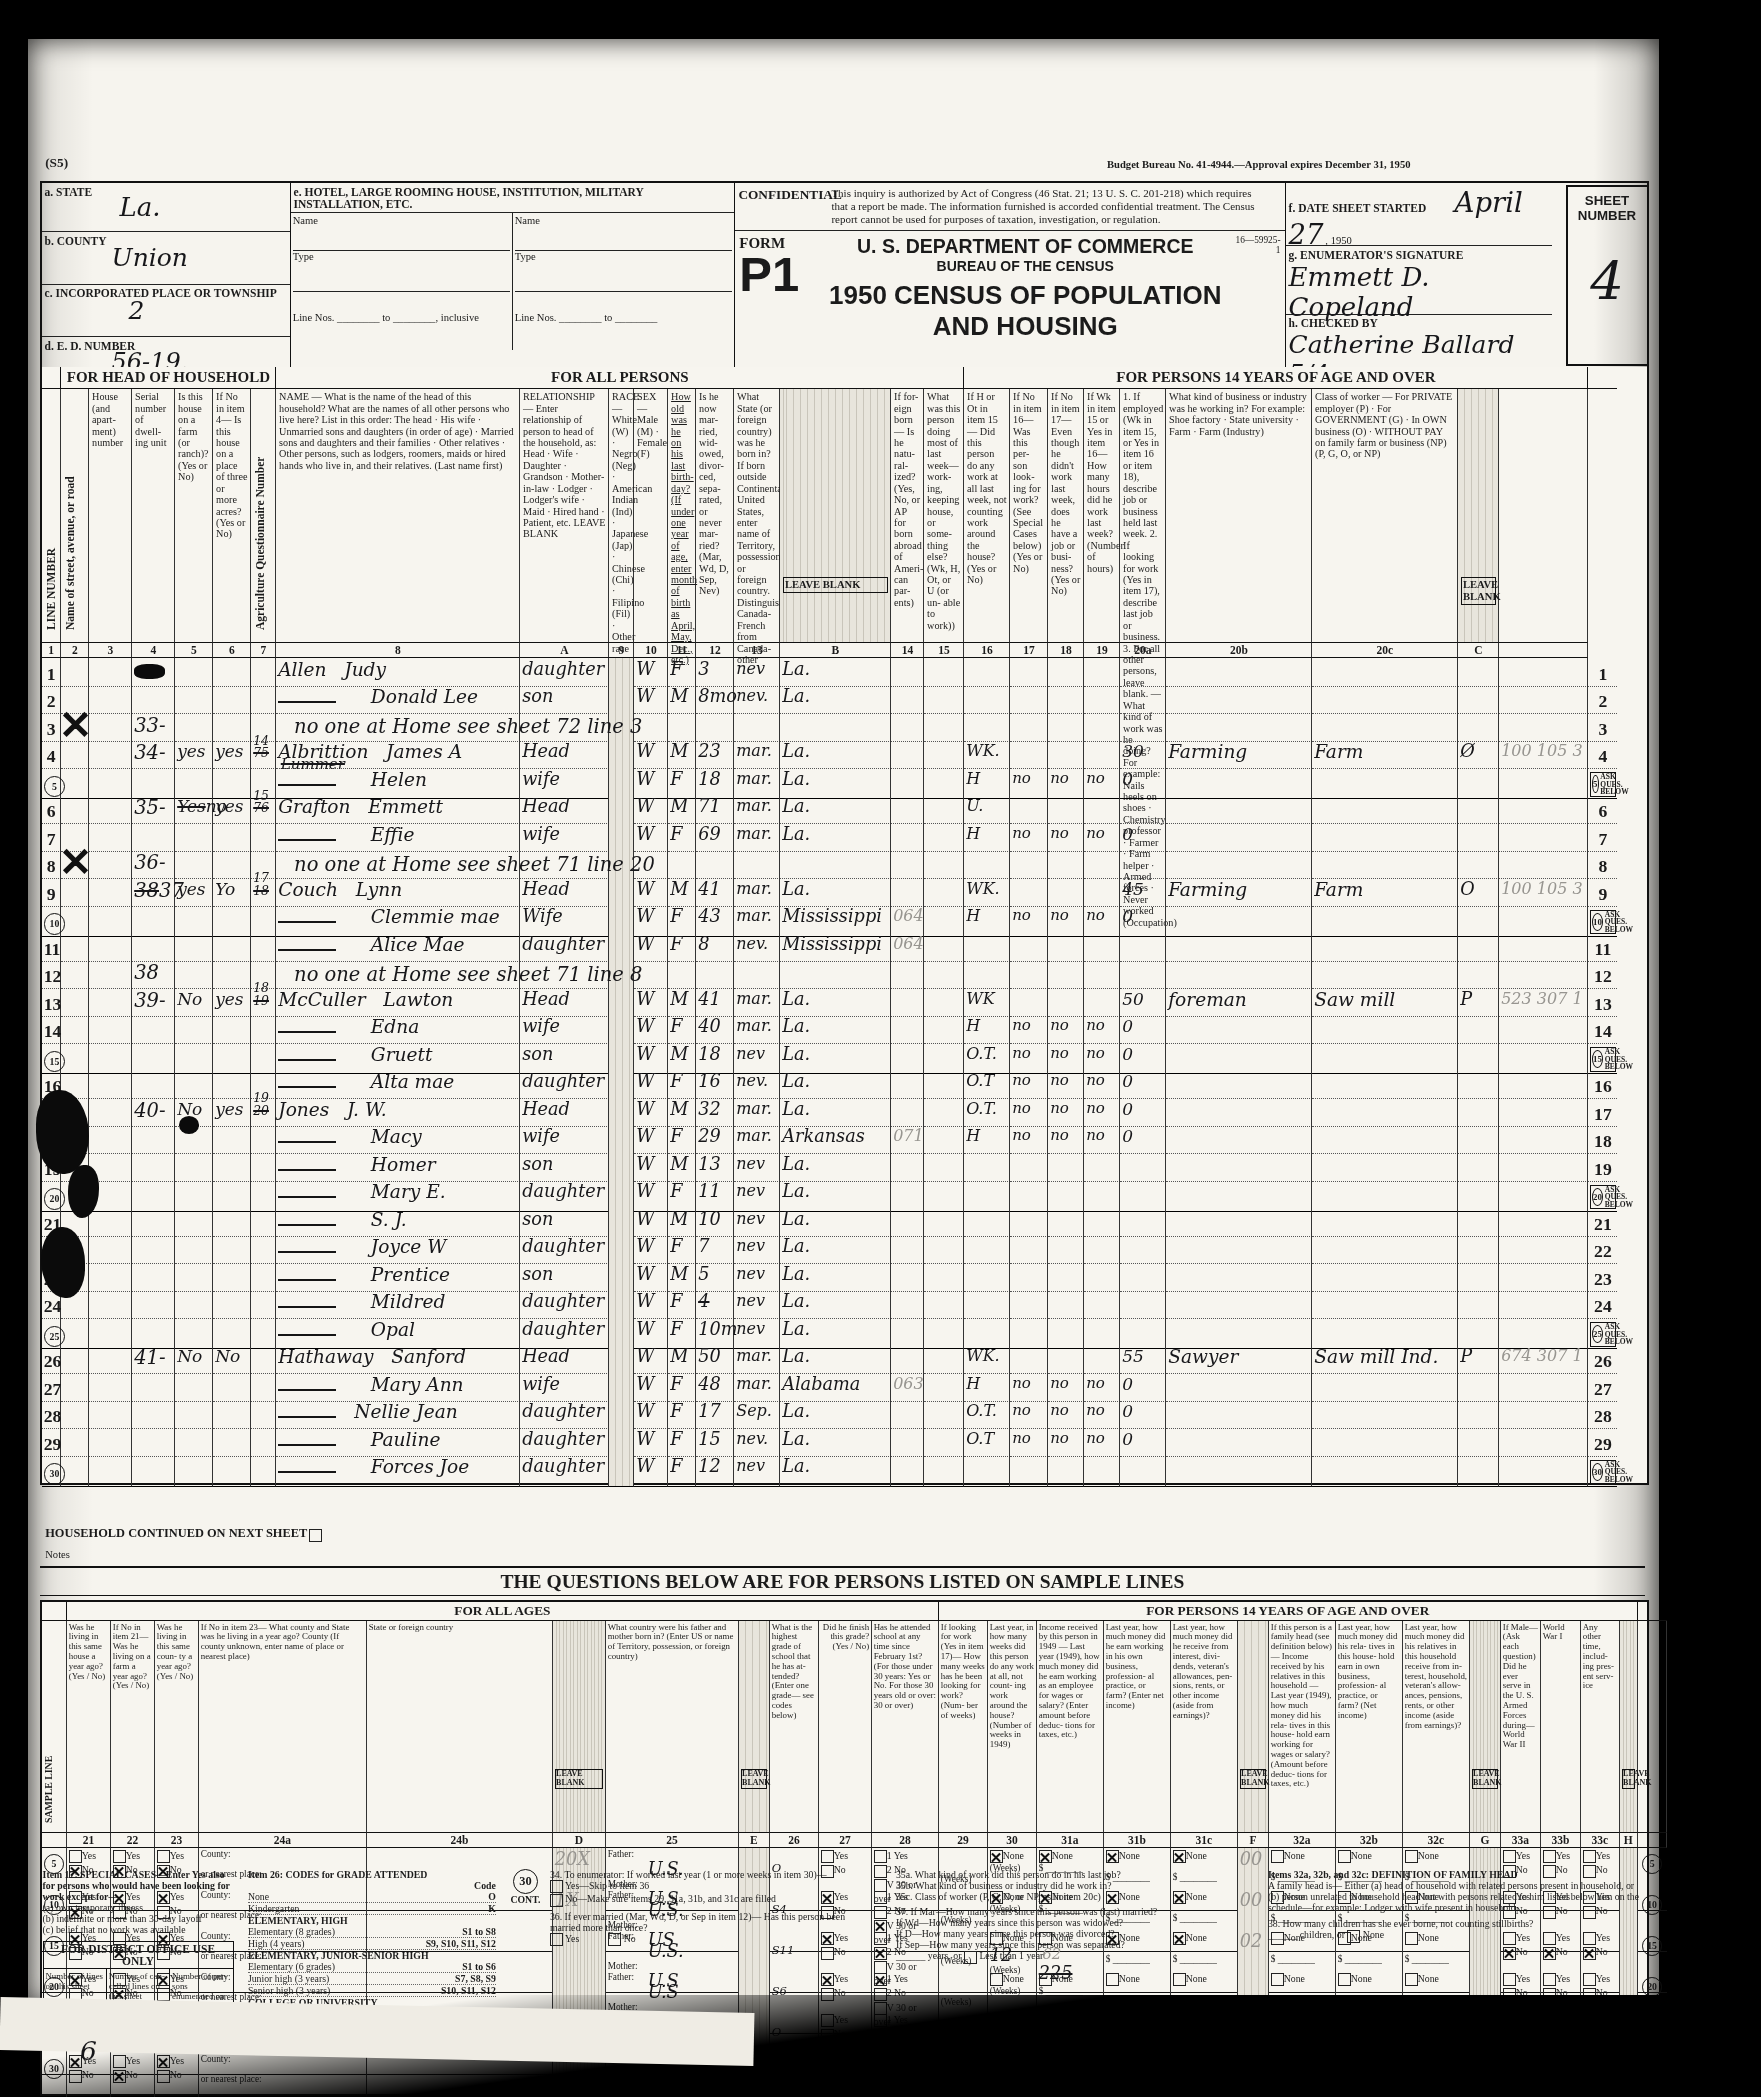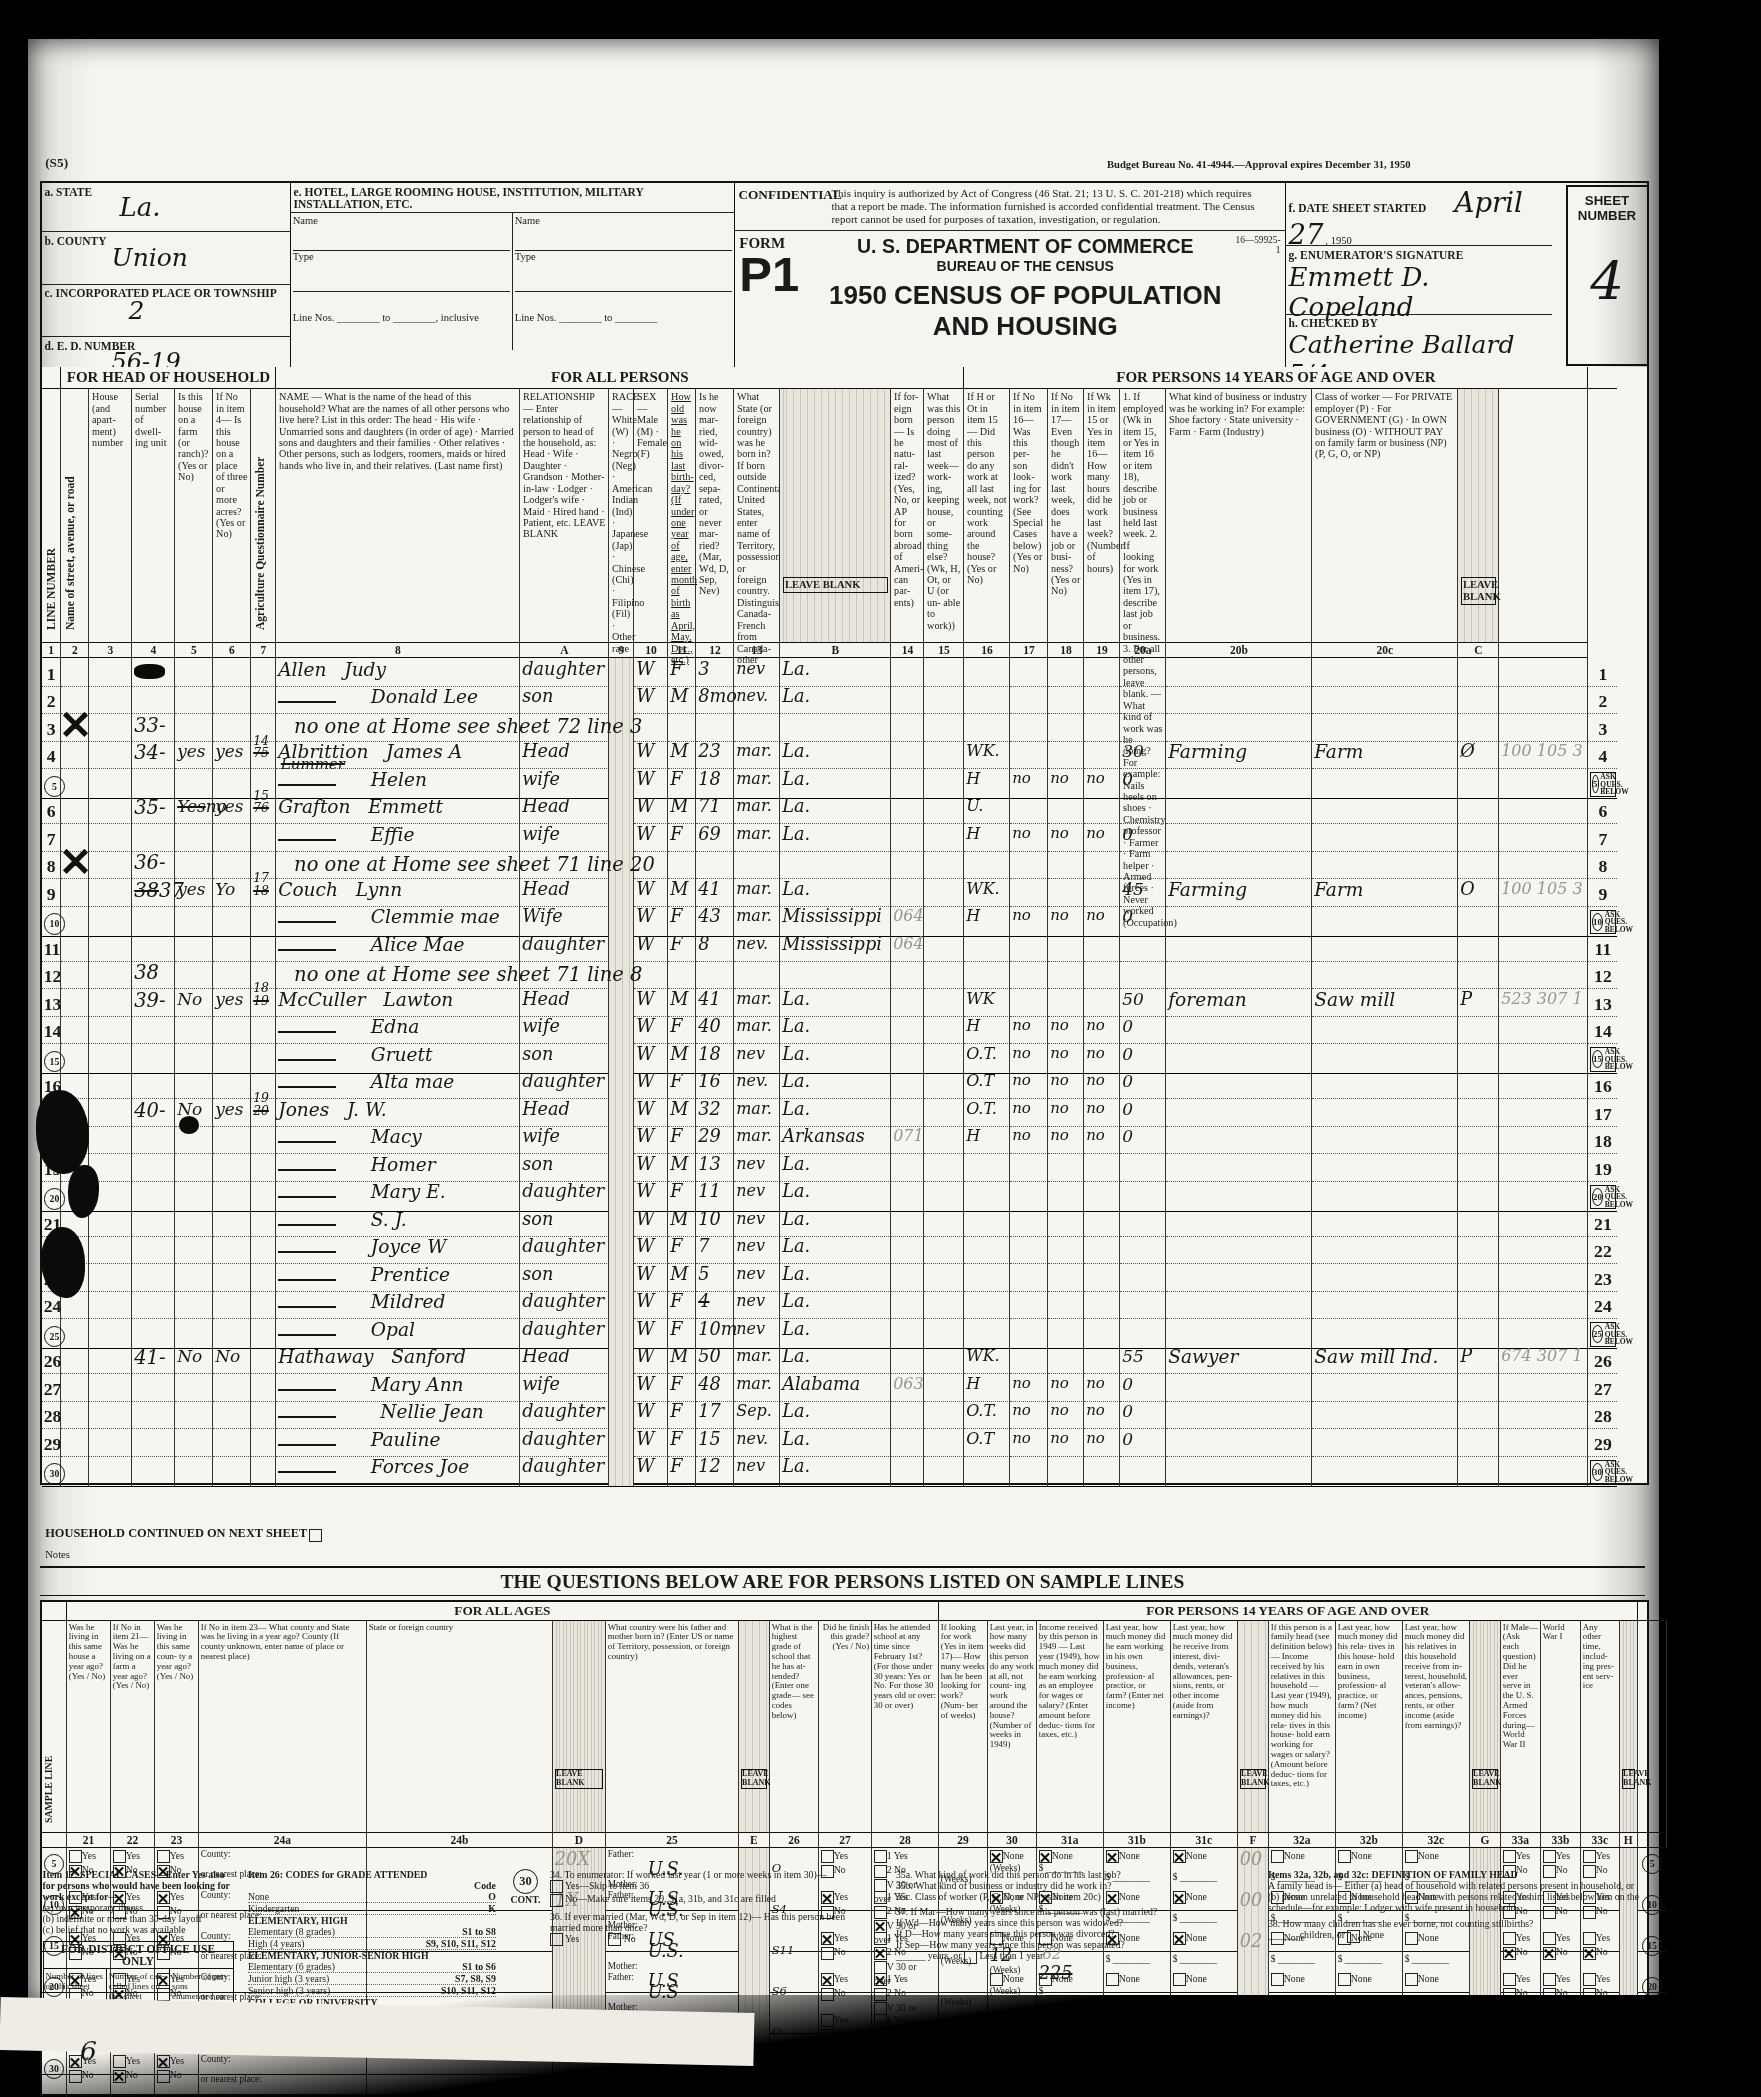--- a/index.html
+++ b/index.html
@@ -1224,21 +1224,21 @@
         <div class="gridrow prow">
           <div class="cell lnum">
             <div>28</div>
           </div>
           <div class="cell"></div>
           <div class="cell"></div>
           <div class="cell hw" style="font-size: 19.5px;"></div>
           <div class="cell hw" style="font-size: 17px;"></div>
           <div class="cell hw" style="font-size: 17px;"></div>
           <div class="cell hw" style="font-size: 12.4px; line-height: 1;"></div>
-          <div class="cell"><div class="ditto"></div><div class="hw hwname" style="display: inline-block; margin-left: 36px;">Nellie Jean</div></div>
+          <div class="cell"><div class="ditto"></div><div class="hw hwname" style="display: inline-block; margin-left: 10px;">Nellie Jean</div></div>
           <div class="cell hw" style="font-size: 17.7px;">daughter</div>
           <div class="cell leaveb"></div>
           <div class="cell hw">W</div>
           <div class="cell hw">F</div>
           <div class="cell hw">17</div>
           <div class="cell hw" style="font-size: 16px;">Sep.</div>
           <div class="cell hw" style="font-size: 17.7px;">La.</div>
           <div class="cell pencil" style="font-size: 16px;"></div>
           <div class="cell"></div>
           <div class="cell hw" style="font-size: 16px;">O.T.</div>

